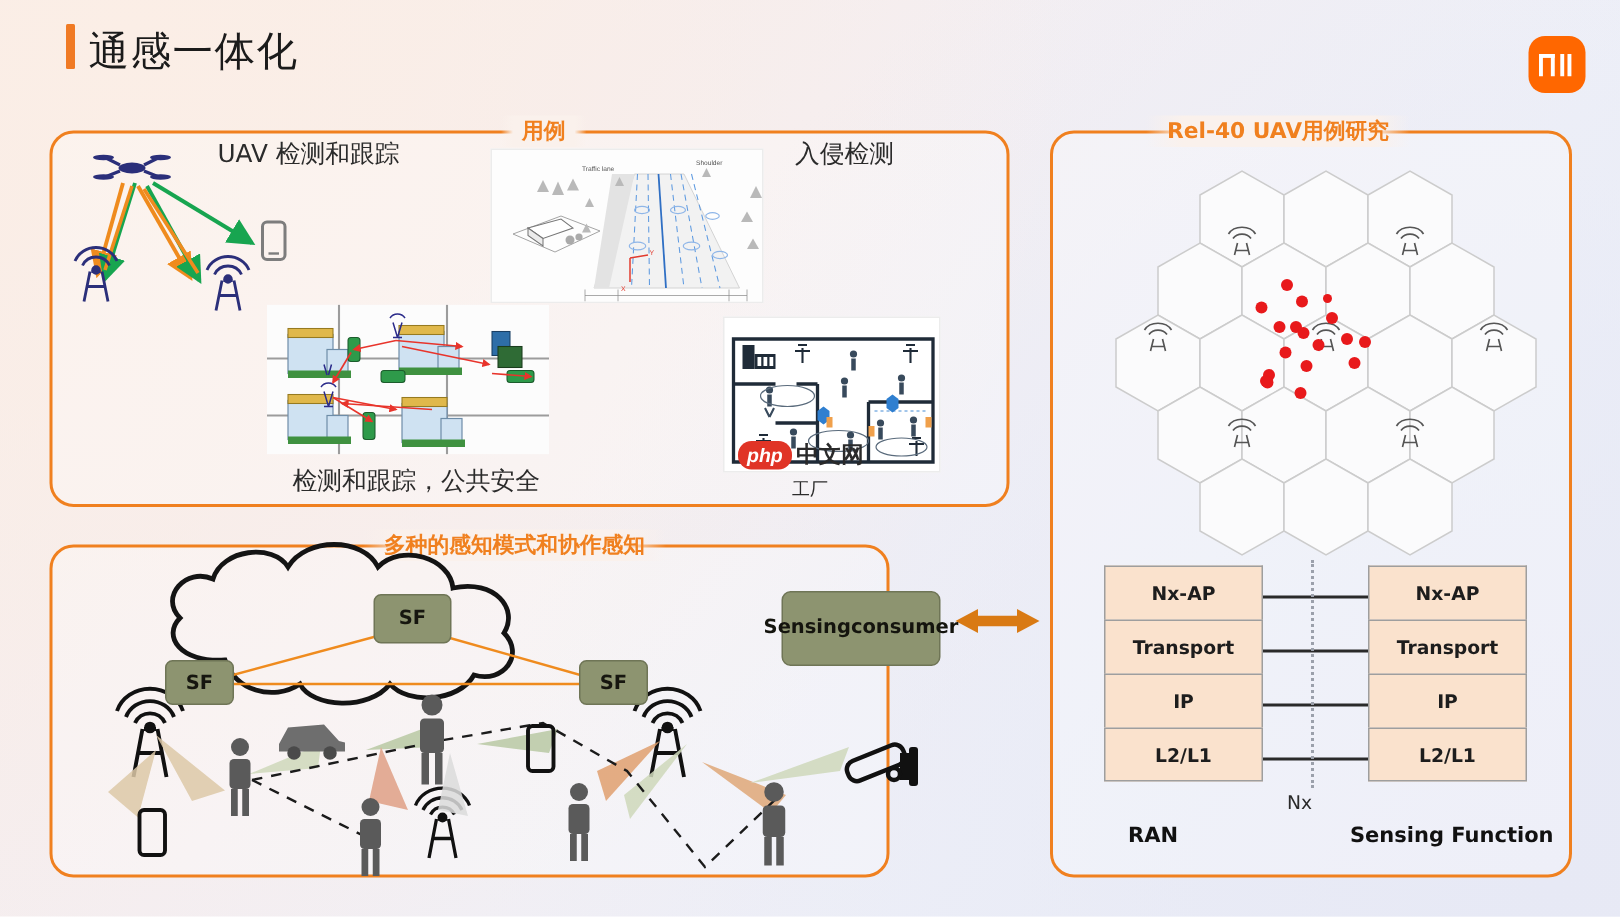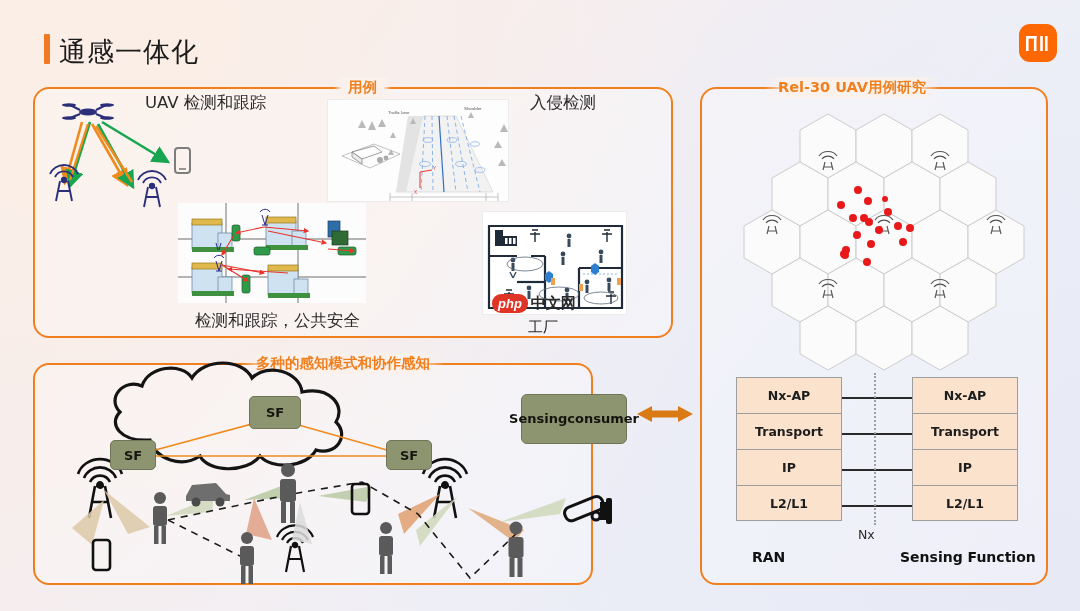--- a/index.html
+++ b/index.html
@@ -8,21 +8,21 @@
     font-family: "Liberation Sans", "DejaVu Sans", sans-serif;
     position: relative;
     background:
       radial-gradient(circle at 8% 4%, #fbeee6 0%, rgba(251,238,230,0) 55%),
       radial-gradient(circle at 96% 96%, #e7e9f5 0%, rgba(231,233,245,0) 60%),
       linear-gradient(130deg, #f8ece6 0%, #f4eef1 38%, #eef0f8 70%, #e9ecf7 100%);
   }
   .stage { position: absolute; inset: 0; }
 
   
-  .title-wrap { position: absolute; left: 44px; top: 34px; display: flex; align-items: flex-start; gap: 9px; }
+  .title-wrap { position: absolute; left: 44px; top: 16px; display: flex; align-items: flex-start; gap: 9px; }
   .title-bar { width: 6px; height: 30px; background: #f07a24; border-radius: 1px; }
   .title-text { font-size: 27px; color: #1b1b1b; letter-spacing: 1px; font-family: "DejaVu Sans","Liberation Sans",sans-serif; }
 
   .mi-logo {
     position: absolute; right: 23px; top: 24px;
     width: 38px; height: 38px; border-radius: 11px;
     background: #ff6700; display: flex; align-items: center; justify-content: center;
   }
   .mi-logo svg { display: block; }
 
@@ -109,21 +109,21 @@
     </svg>
   </div>
 
   <div class="panel" id="panel-usecases">
     <div class="panel-title">用例</div>
   </div>
 
   <div class="cn-label" style="left:145px; top:92px;">UAV 检测和跟踪</div>
   <div class="cn-label" style="left:530px; top:92px;text-align:center;">入侵检测</div>
   <div class="cn-label" style="left:195px; top:310px;">检测和跟踪，公共安全</div>
-  <div class="cn-label" style="left:528px; top:318px; font-size:15px;font-family:Liberation Serif, serif;">工厂</div>
+  <div class="cn-label" style="left:528px; top:318px; font-size:12px;font-family:Liberation Serif, serif;">工厂</div>
 
   <div class="thumb" style="left:327px; top:99px; width:182px; height:103px;">
     <svg width="182" height="103" viewBox="0 0 182 103">
       <rect width="182" height="103" fill="#fdfdfd"></rect>
       <polygon points="68,92 95,16 128,16 165,92" fill="#f2f2f2" stroke="#cfcfcf" stroke-width="0.6"></polygon>
       <polygon points="68,92 80,16 95,16 78,92" fill="#e3e3e3"></polygon>
       <line x1="111" y1="16" x2="116" y2="92" stroke="#2f6fc4" stroke-width="1.2"></line>
       <line x1="97" y1="16" x2="93" y2="92" stroke="#5e9ae0" stroke-width="0.7" stroke-dasharray="4 3"></line>
       <line x1="104" y1="16" x2="105" y2="92" stroke="#5e9ae0" stroke-width="0.7" stroke-dasharray="4 3"></line>
       <line x1="119" y1="16" x2="128" y2="92" stroke="#5e9ae0" stroke-width="0.7" stroke-dasharray="4 3"></line>
@@ -483,21 +483,21 @@
   <div class="sf-box" style="left:110px; top:440px; width:46px; height:30px;">SF</div>
   <div class="sf-box" style="left:386px; top:440px; width:46px; height:30px;">SF</div>
 
   <div class="consumer-box" style="left:521px; top:394px; width:106px; height:50px;">
     <span>Sensing</span>
       <br>
     <span>consumer</span>
   </div>
 
   <div class="panel" id="panel-rel20">
-    <div class="panel-title">Rel-30 UAV用例研究</div>
+    <div class="panel-title">Rel-40 UAV用例研究</div>
   </div>
 
   <svg class="overlay">
     <g stroke="#cccccc" stroke-width="1" fill="#fbfbfc">
       <polygon points="800,130 828,114 856,130 856,162 828,178 800,162"></polygon>
       <polygon points="856,130 884,114 912,130 912,162 884,178 856,162"></polygon>
       <polygon points="912,130 940,114 968,130 968,162 940,178 912,162"></polygon>
       <polygon points="772,178 800,162 828,178 828,210 800,226 772,210"></polygon>
       <polygon points="828,178 856,162 884,178 884,210 856,226 828,210"></polygon>
       <polygon points="884,178 912,162 940,178 940,210 912,226 884,210"></polygon>

